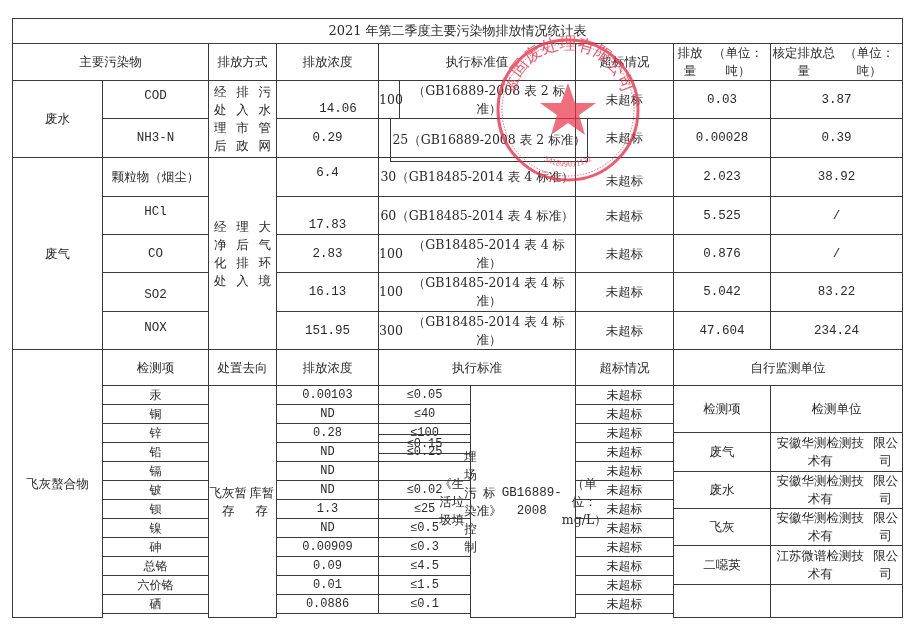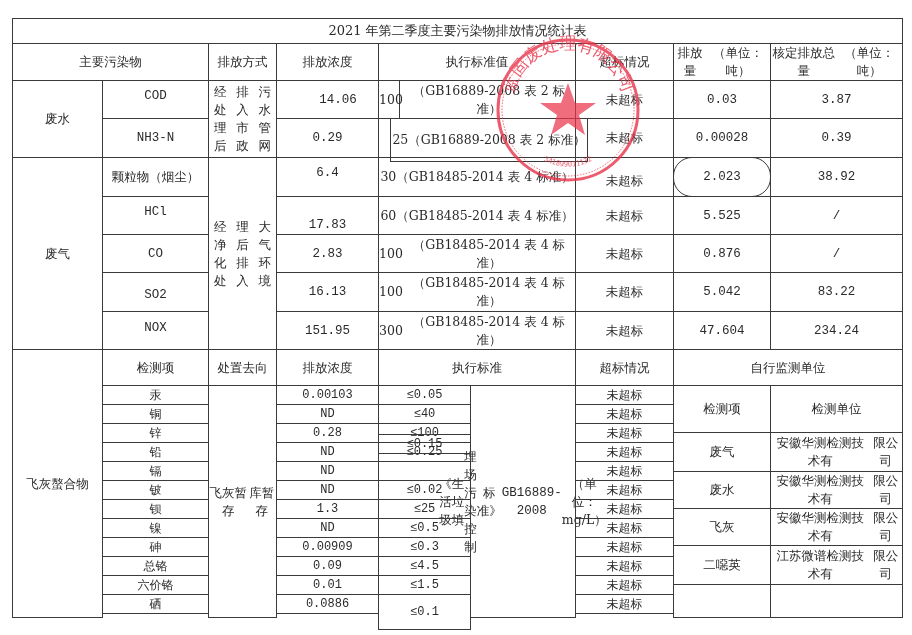--- a/index.html
+++ b/index.html
@@ -59,21 +59,21 @@
       <div class="two">
         <span>经处理后</span>
         <span>排入市政</span>
         <span>污水管网</span>
       </div>
     </div>
 
   <div class="cell mono" style="left:102px;top:80px;width:107px;height:39px;align-items:flex-start;padding-top:6px;">
       <span>COD</span>
     </div>
-  <div class="cell mono" style="left:276px;top:80px;width:124px;height:39px;">
+  <div class="cell mono" style="left:276px;top:80px;width:124px;height:39px;align-items:flex-end;">
       <span>14.06</span>
     </div>
   <div class="cell" style="left:378px;top:80px;width:198px;height:39px;">
       <div class="two">
         <span>100</span>
         <span>（GB16889-2008 表 2 标准）</span>
       </div>
     </div>
   <div class="cell" style="left:575px;top:80px;width:99px;height:39px;">
       <span>未超标</span>
@@ -129,21 +129,21 @@
     </div>
   <div class="cell" style="left:378px;top:157px;width:198px;height:40px;">
       <div class="two">
         <span>30</span>
         <span>（GB18485-2014 表 4 标准）</span>
       </div>
     </div>
   <div class="cell" style="left:575px;top:157px;width:99px;height:40px;align-items:flex-start;padding-top:14px;">
       <span>未超标</span>
     </div>
-  <div class="cell mono" style="left:673px;top:157px;width:98px;height:40px;border-radius:19px;">
+  <div class="cell mono" style="left:673px;top:157px;width:98px;height:40px;">
       <span>2.023</span>
     </div>
   <div class="cell mono" style="left:770px;top:157px;width:133px;height:40px;">
       <span>38.92</span>
     </div>
 
   <div class="cell mono" style="left:102px;top:196px;width:107px;height:39px;align-items:flex-start;padding-top:6px;">
       <span>HCl</span>
     </div>
   <div class="cell mono" style="left:276px;top:196px;width:103px;height:39px;align-items:flex-end;padding-top:6px;">
@@ -402,21 +402,21 @@
       </div>
       <div class="cell small" style="left: 575px; top: 575px; width: 99px; height: 20px;">
         <span>未超标</span>
       </div>
       <div class="cell small" style="left: 102px; top: 594px; width: 107px; height: 20px;">
         <span>硒</span>
       </div>
       <div class="cell small mono" style="left: 276px; top: 594px; width: 103px; height: 20px;">
         <span>0.0886</span>
       </div>
-      <div class="cell small mono" style="left: 378px; top: 594px; width: 93px; height: 36px; font-family: Liberation Mono, monospace;">
+      <div class="cell small mono" style="left: 378px; top: 594px; width: 93px; height: 20px; font-family: Liberation Mono, monospace;">
         <span>≤0.1</span>
       </div>
       <div class="cell small" style="left: 575px; top: 594px; width: 99px; height: 20px;">
         <span>未超标</span>
       </div>
     </div>
 
   <div class="cell" style="left:673px;top:385px;width:98px;height:48px;">
       <span>检测项</span>
     </div>

